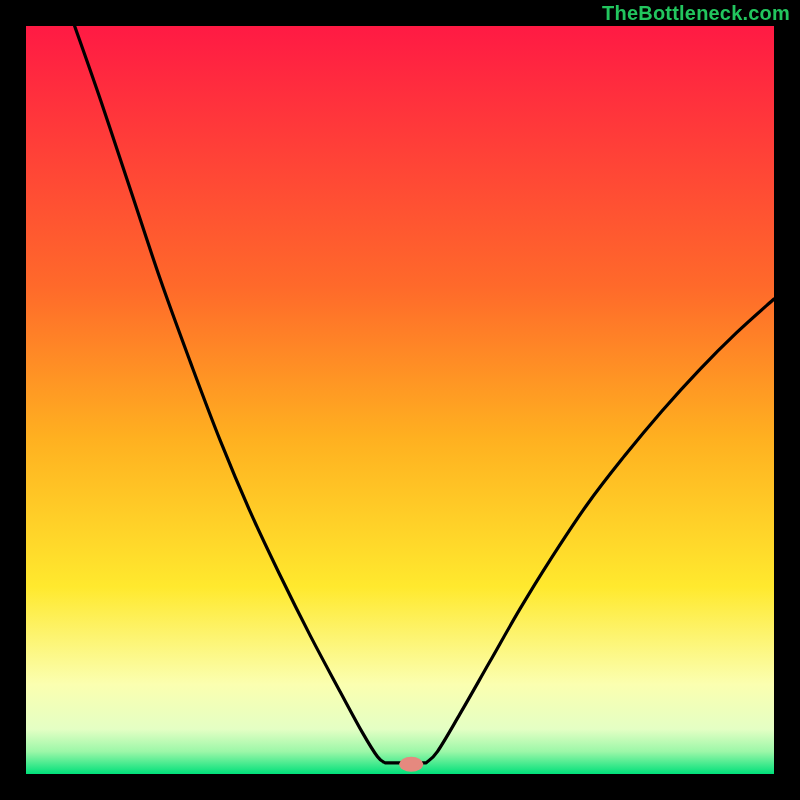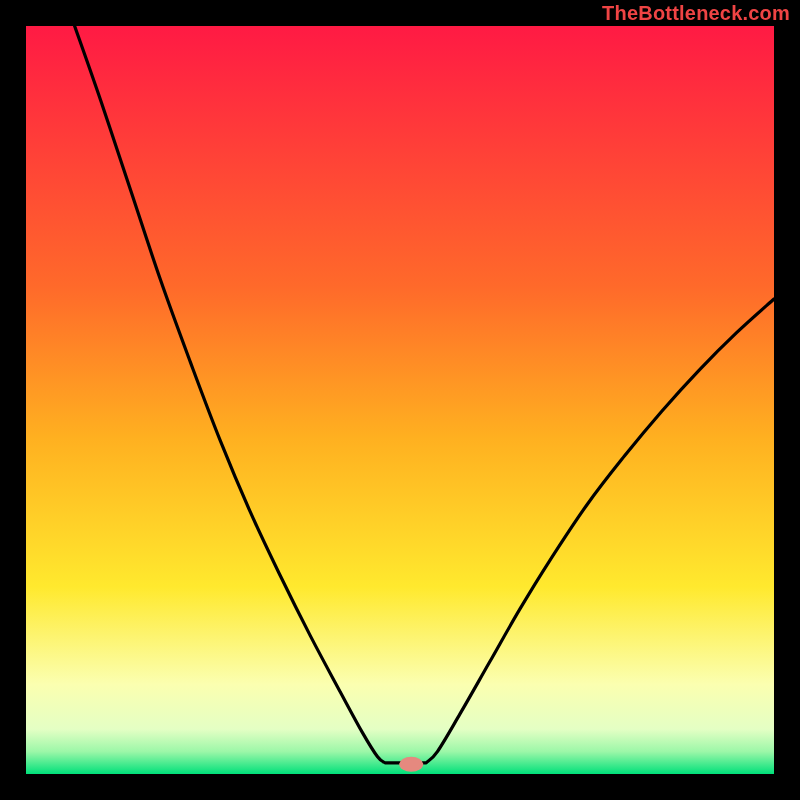--- a/index.html
+++ b/index.html
@@ -20,21 +20,21 @@
     position: absolute;
     top: 0;
     left: 0;
   }
   .watermark {
     position: absolute;
     top: 2px;
     right: 10px;
     font-size: 20px;
     font-weight: 600;
-    color: #ef4444;
+    color: #22c55e;
     letter-spacing: 0.2px;
   }
 </style>
 </head>
 <body>
 
 <div class="canvas">
   <svg width="800" height="800" viewBox="0 0 800 800">
     <defs>
       <linearGradient id="bg-grad" x1="0" y1="0" x2="0" y2="1">

